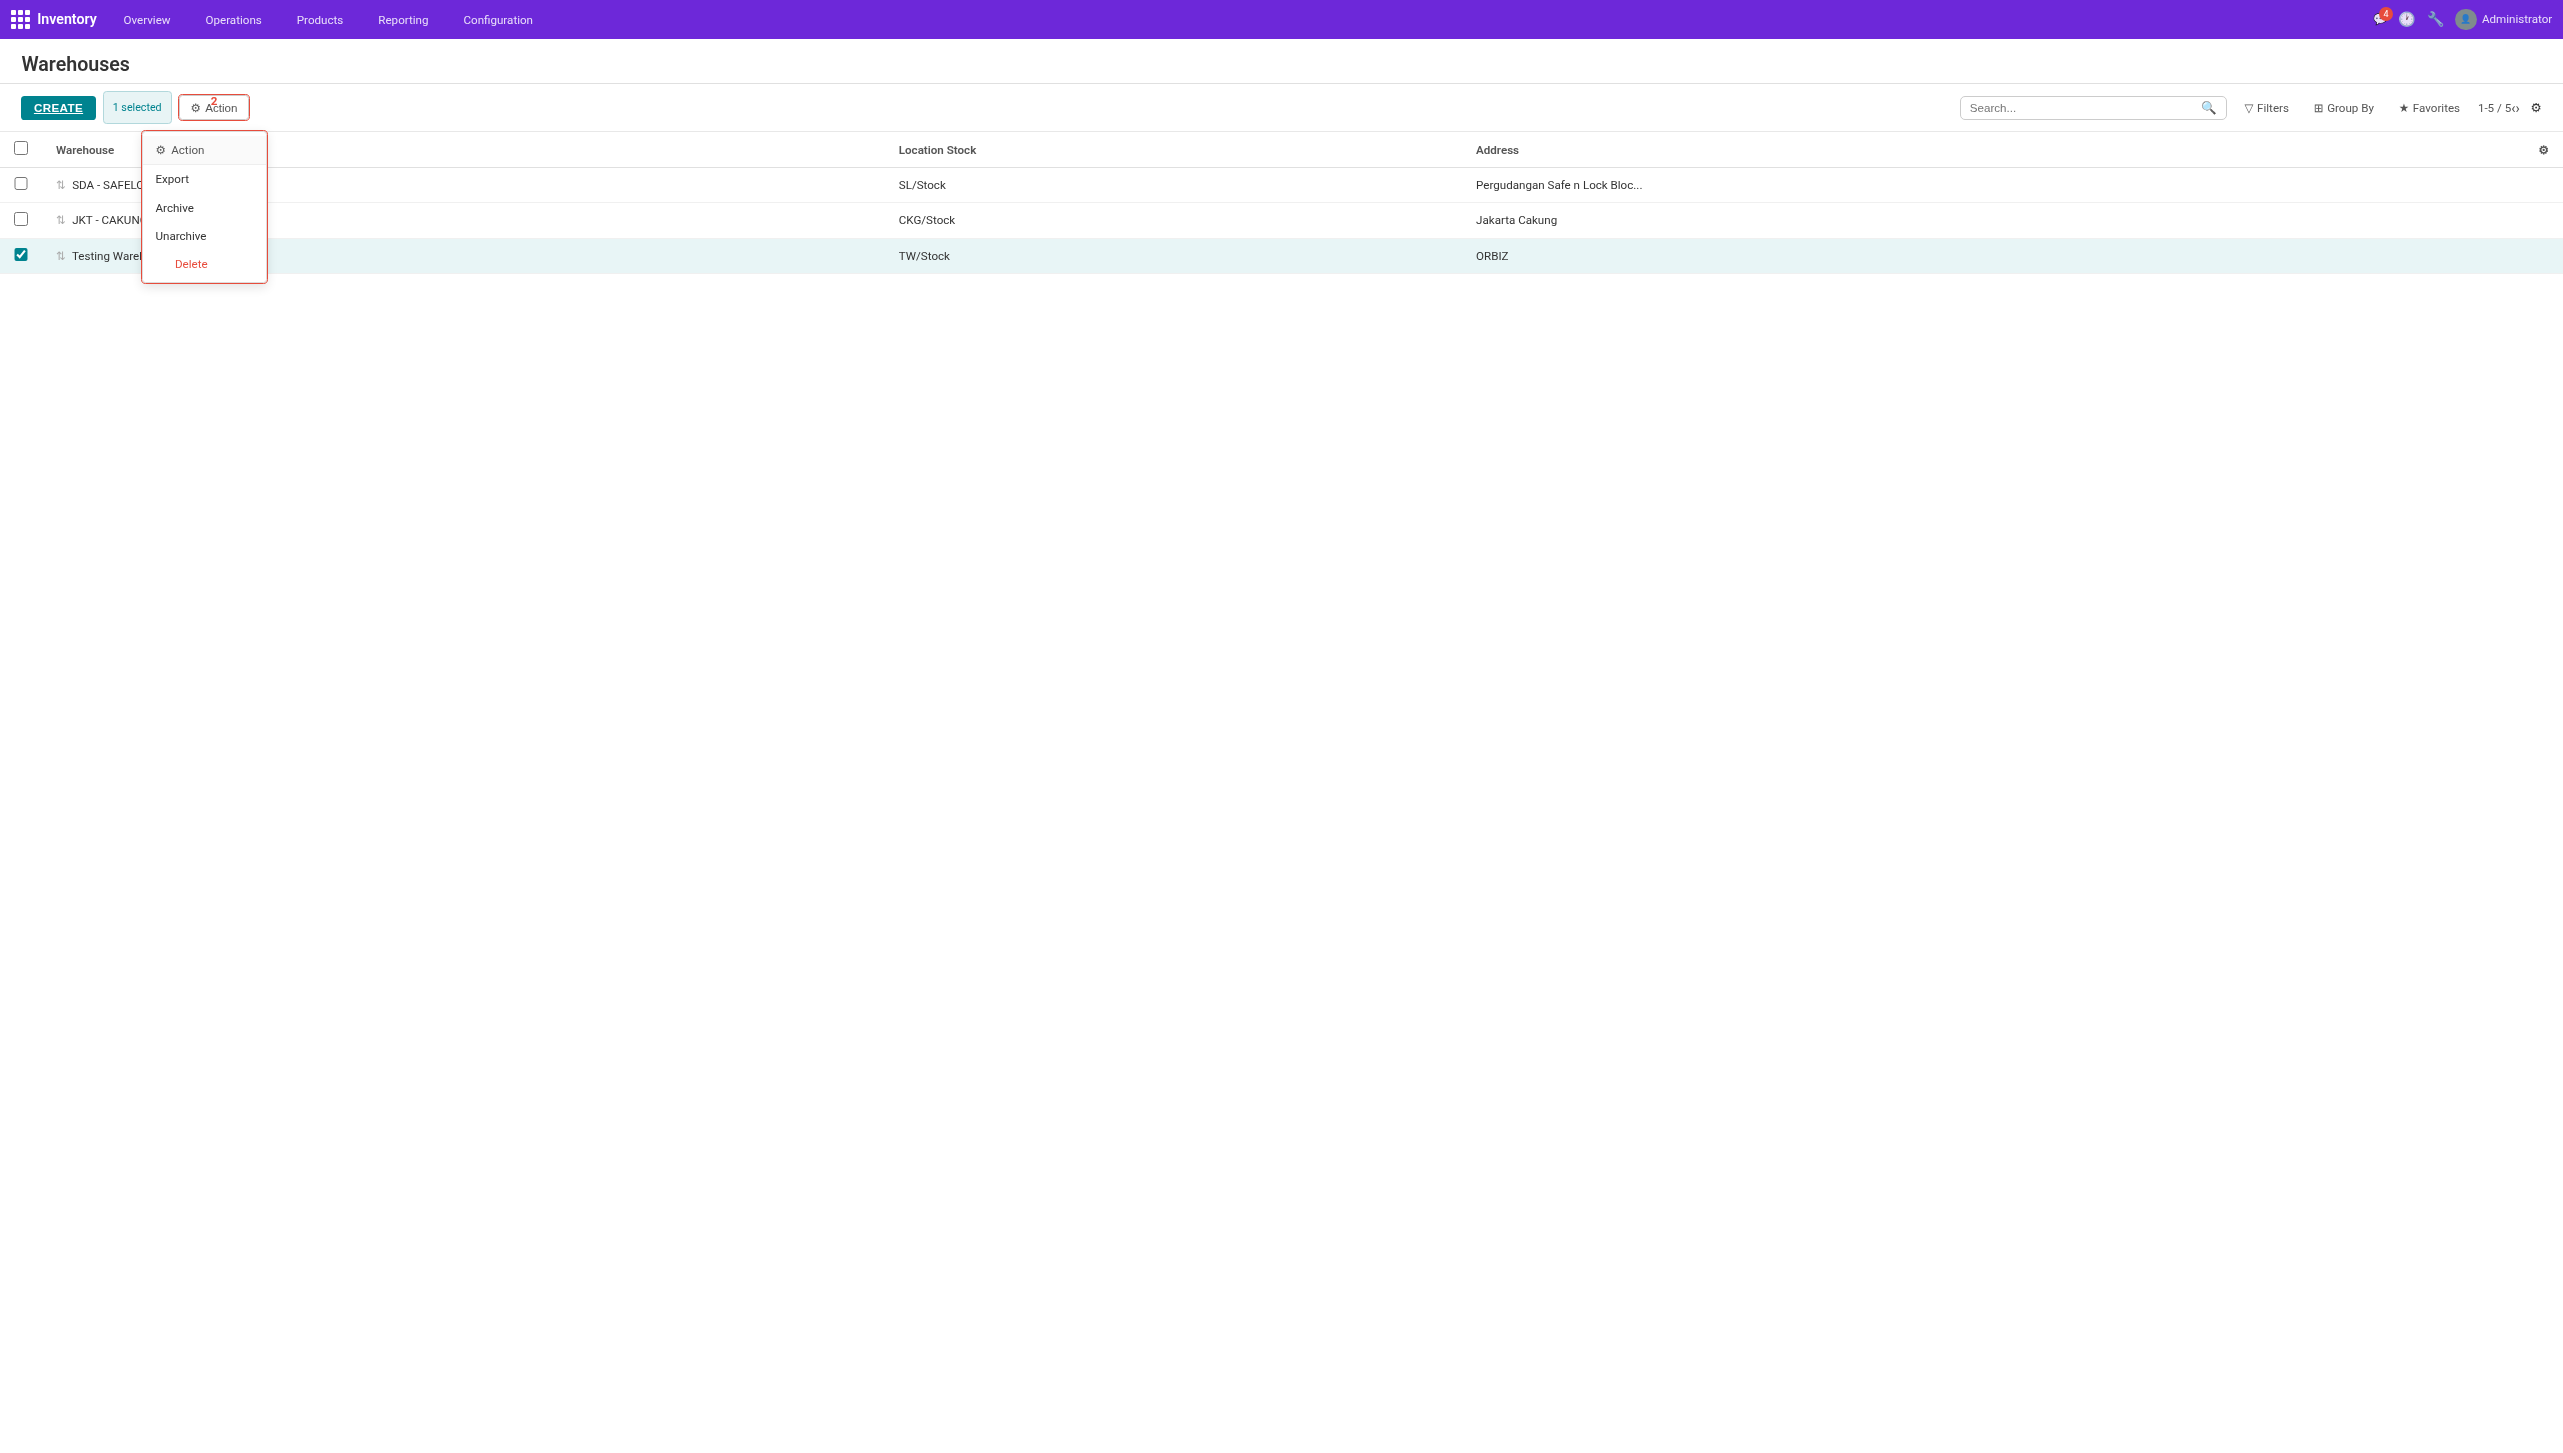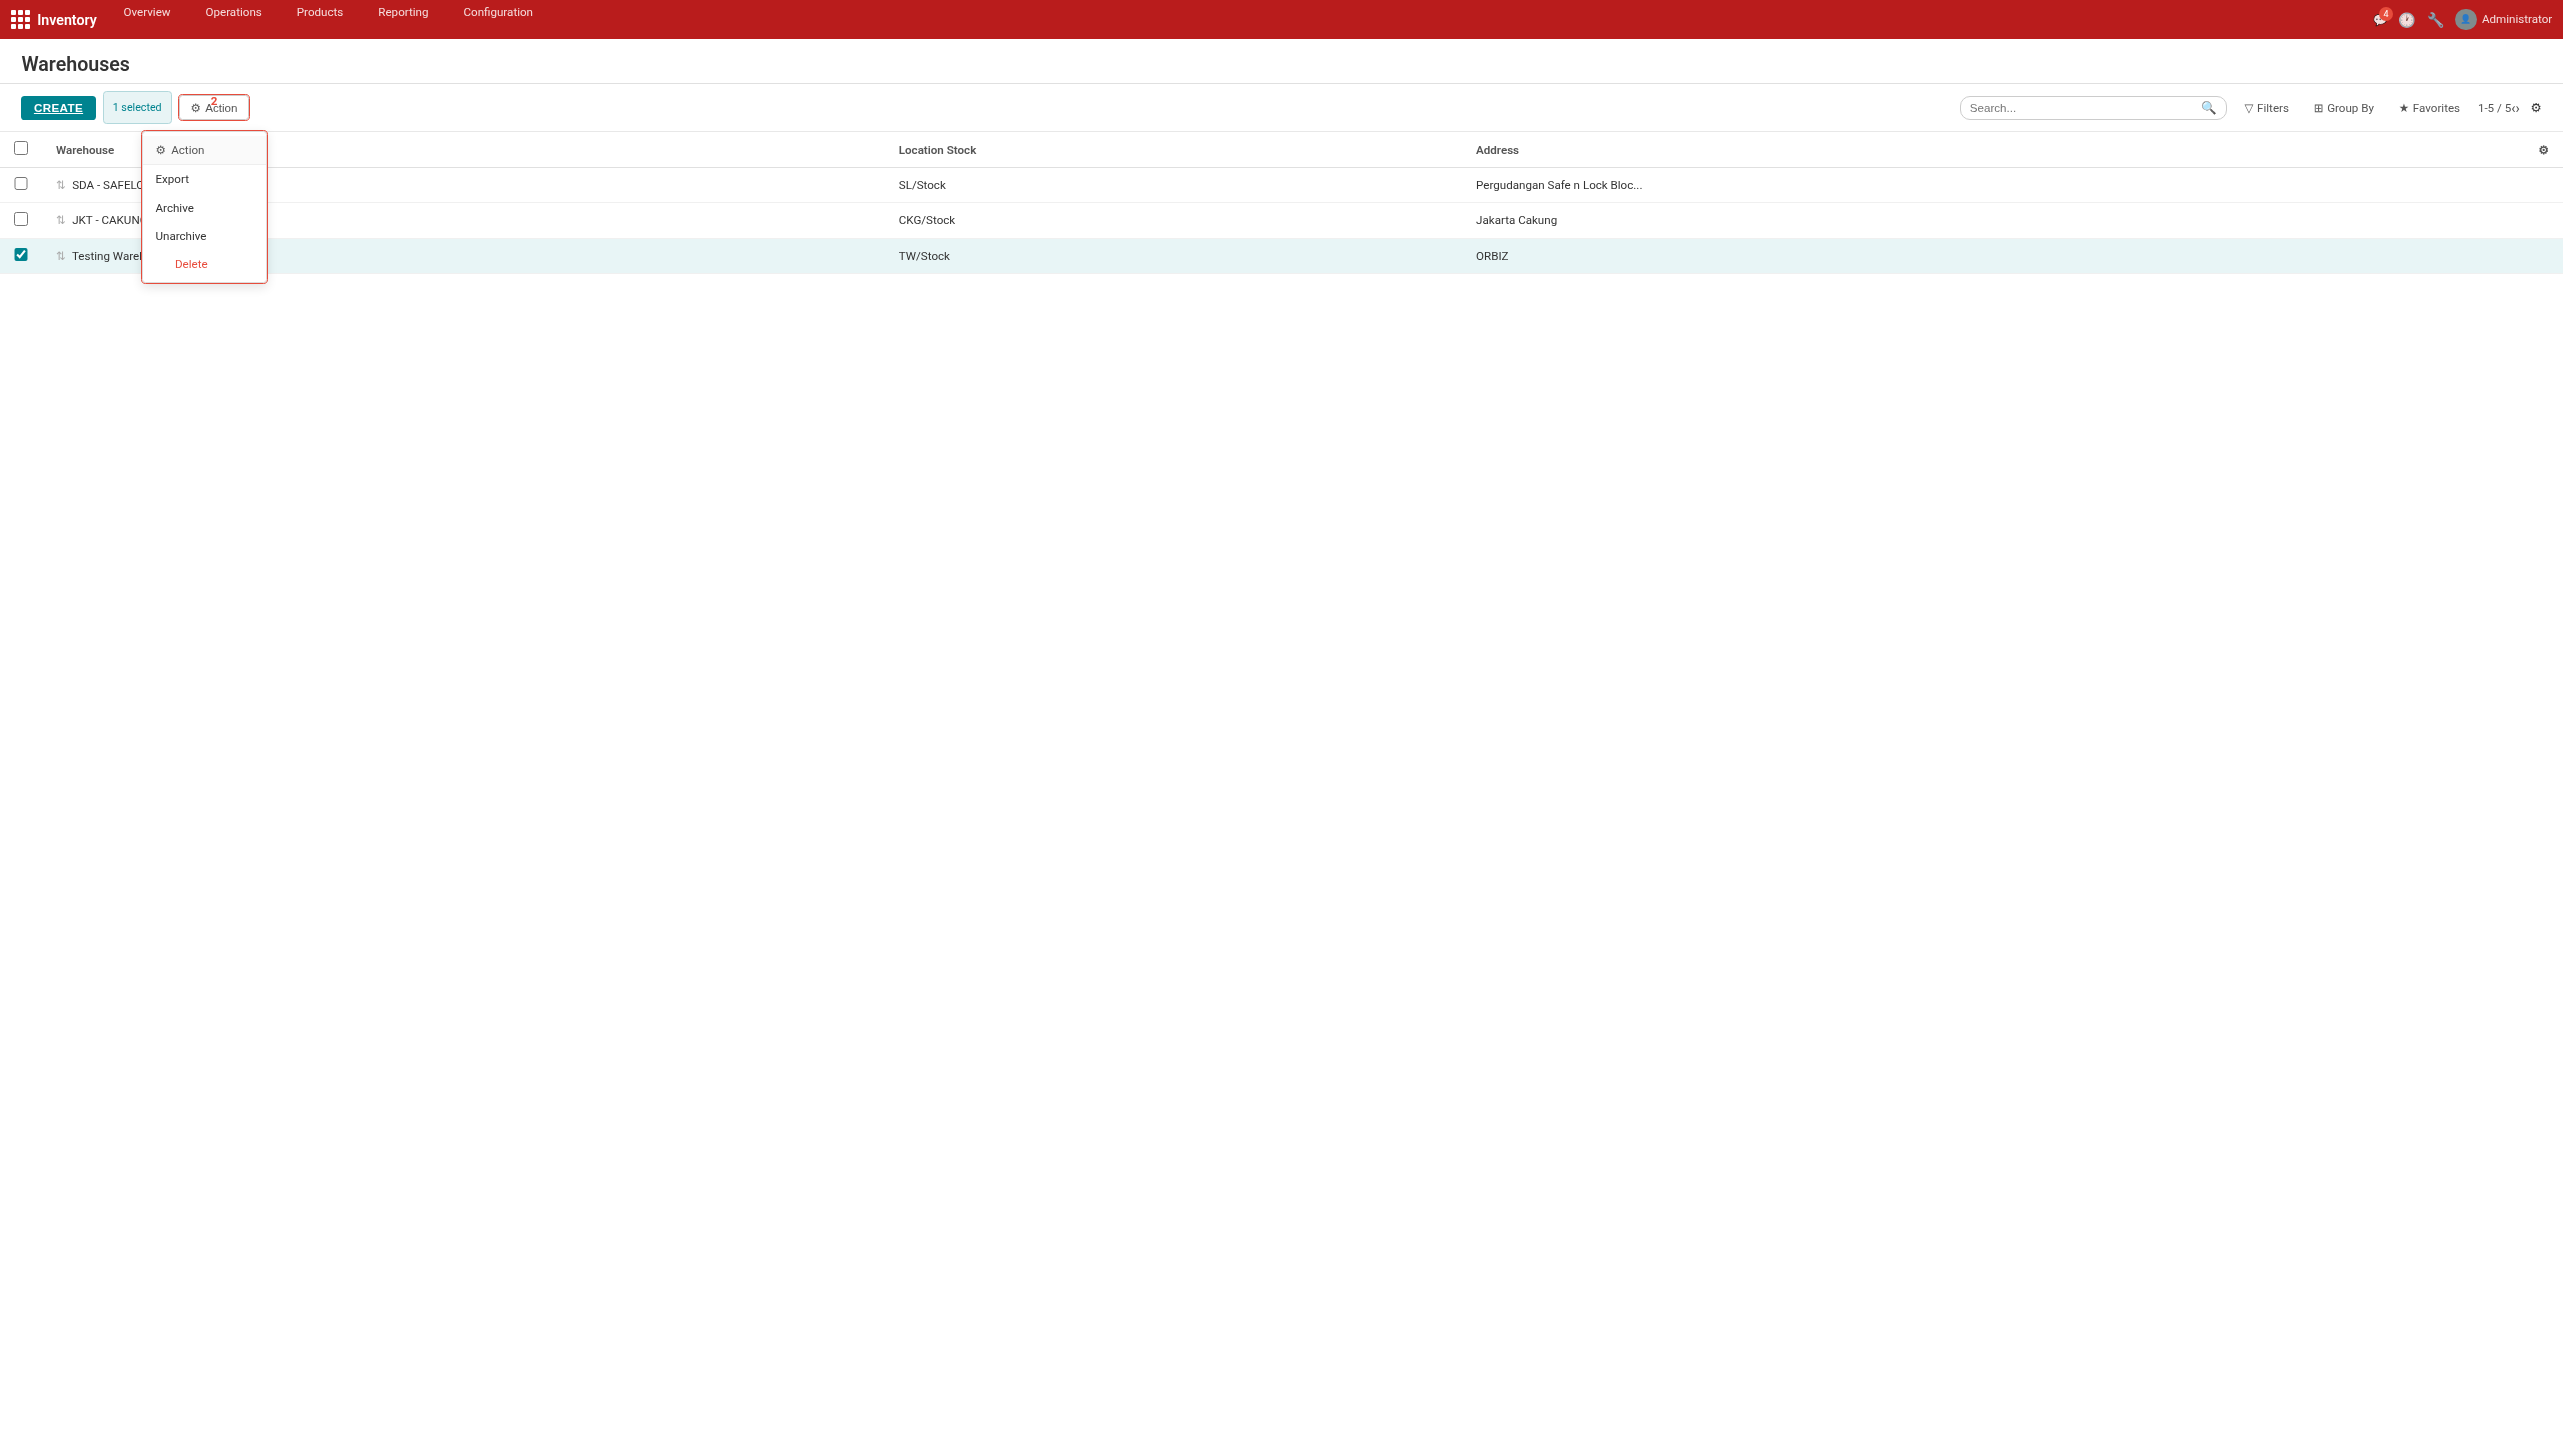--- a/index.html
+++ b/index.html
@@ -1,23 +1,24 @@
 <!DOCTYPE html>
 <html style="font-size:14.2px"><head>
   <meta charset="utf-8">
   <style>
     * { box-sizing: border-box; margin: 0; padding: 0; }
     body { font-family: -apple-system, BlinkMacSystemFont, 'Segoe UI', Roboto, sans-serif; font-size: 12.5px; background: #f5f5f5; color: #333; }
 
     
     .topnav {
-      background: #b91c1c;
+      background: #6d28d9;
       color: #fff;
       height: 39px;
       display: flex;
+      align-items: center;
       padding: 0 10.7px;
       gap: 3.6px;
     }
     .topnav-brand {
       display: flex;
       align-items: center;
       gap: 7.1px;
       margin-right: 14.2px;
     }
     .grid-icon {
@@ -125,21 +126,21 @@
     .toolbar-right {
       margin-left: auto;
       display: flex;
       align-items: center;
       gap: 10.7px;
     }
     .search-box {
       display: flex;
       align-items: center;
       border: 0.9px solid #ccc;
-      border-radius: 10px;
+      border-radius: 5px;
       padding: 3.6px 9px;
       min-width: 267px;
       background: #fff;
       gap: 46px;
     }
     .search-input {
       border: none;
       outline: none;
       font-size: 11.6px;
       color: #999;

